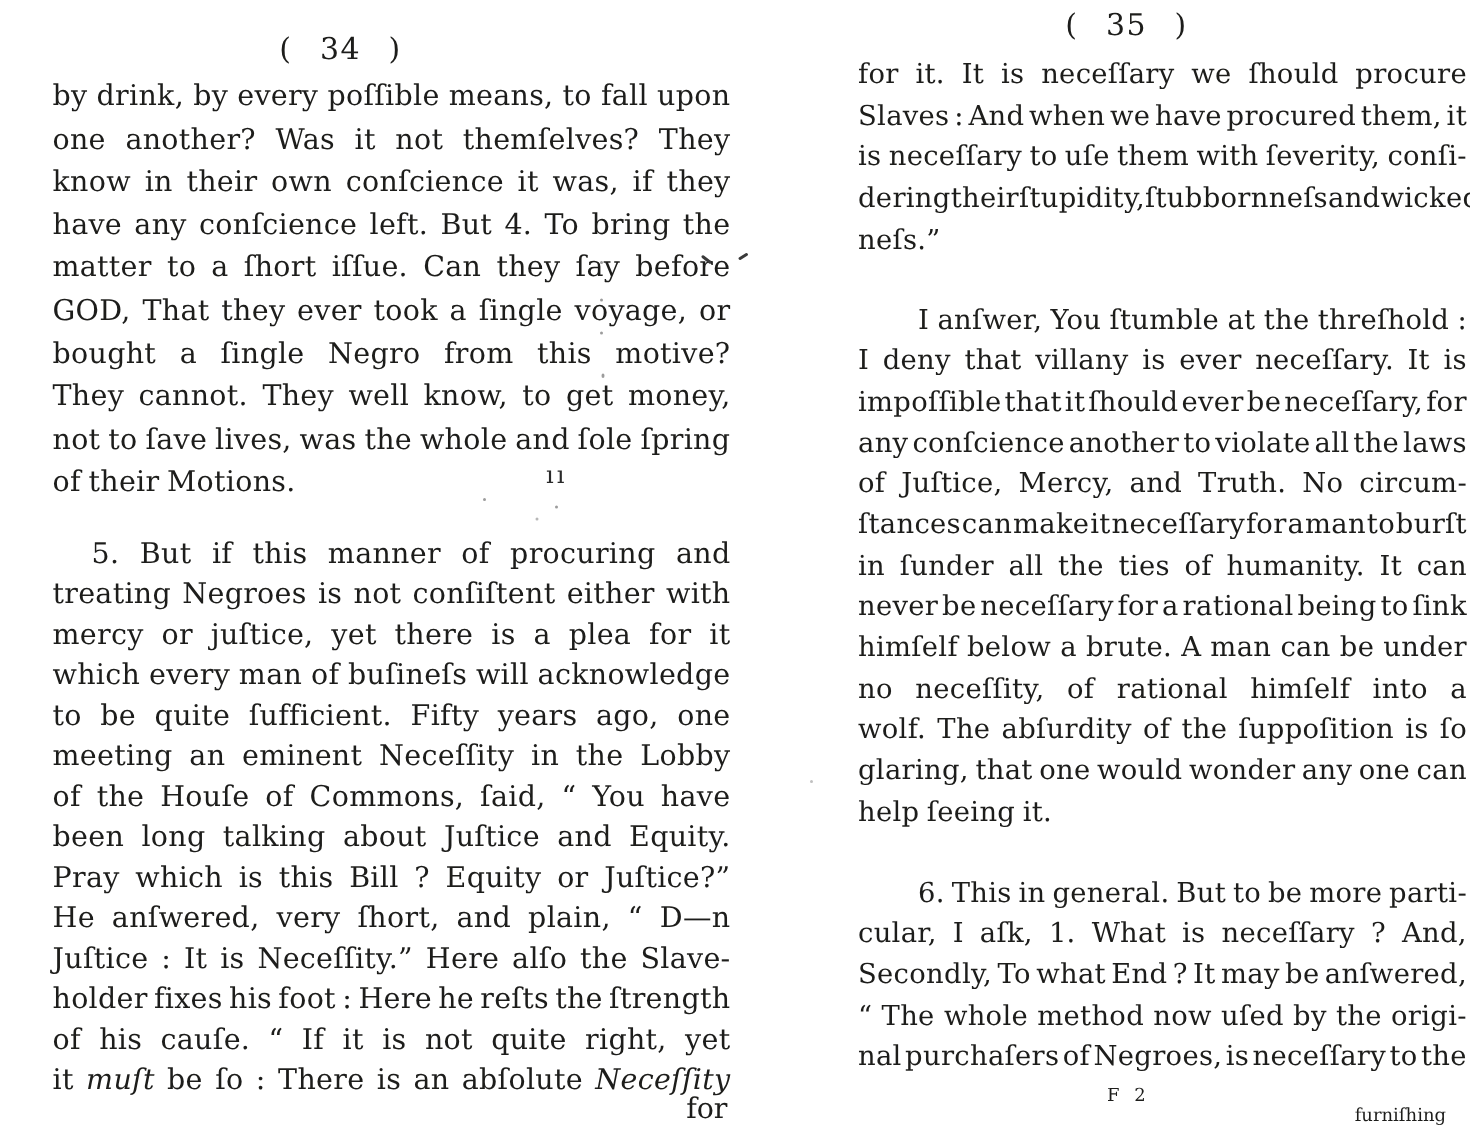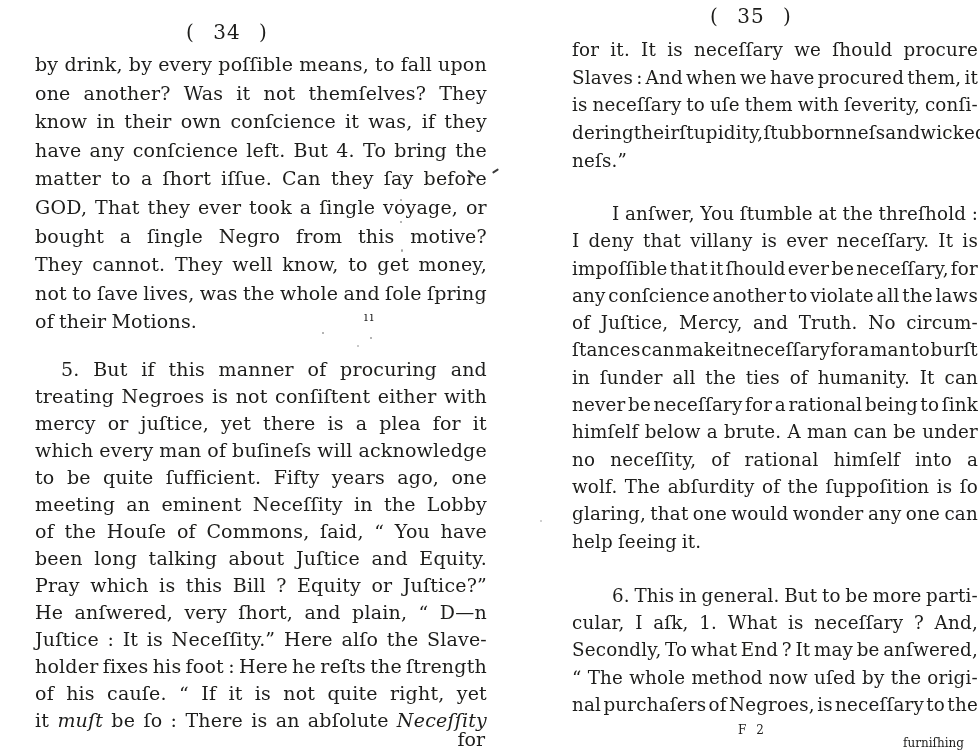--- a/index.html
+++ b/index.html
@@ -28,21 +28,21 @@
     letter-spacing:0.2px;
   }
   .line.left{justify-content:flex-start;gap:0.27em;}
   .line i{text-align:right;}
   .catchword{position:absolute;font-size:19px;line-height:22px;}
   #lp-catchword{right:2px;top:728px;}
   #rp-sig-line{position:absolute;top:717px;left:0;width:100%;height:26px;font-size:12px;line-height:26px;}
   #rp-signature{position:absolute;left:166px;top:0;word-spacing:6px;}
   #rp-catchword{position:absolute;right:14px;top:0;margin-top:13px;}
   .artifact{
-    position:absolute;left:329px;top:311px;font-size:12px;letter-spacing:2px;
+    position:absolute;left:329px;top:311px;font-size:16px;letter-spacing:2px;
     color:#2a2a2a;line-height:12px;
   }
   .gutter-mark{position:absolute;width:8px;height:2px;background:#3a3a3a;border-radius:1px;}
   #gutter-mark-1{left:467px;top:172px;transform:rotate(38deg);}
   #gutter-mark-2{left:492px;top:170px;transform:rotate(-32deg);width:7px;}
   .speck{position:absolute;width:2px;height:2px;background:#4a4a4a;border-radius:50%;opacity:.55;}
   .s1{left:400px;top:174px;}
   .s2{left:400px;top:199px;}
   .s3{left:400px;top:221px;}
   .s4{left:401px;top:249px;height:3px;}

